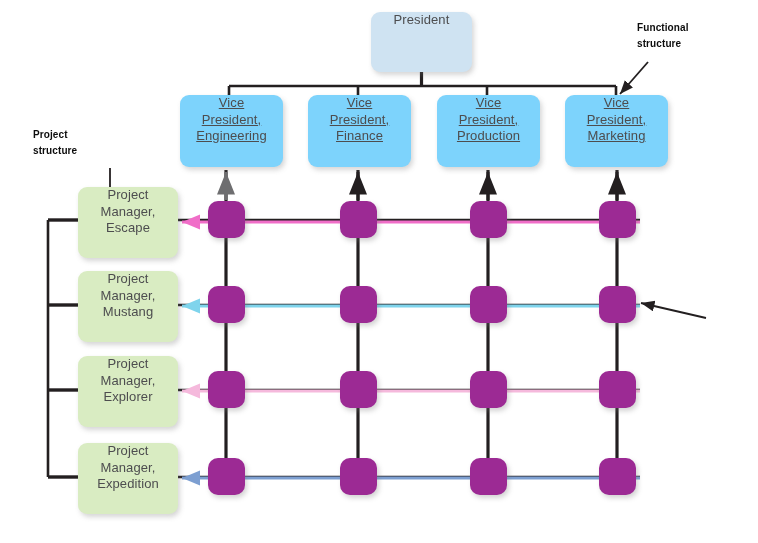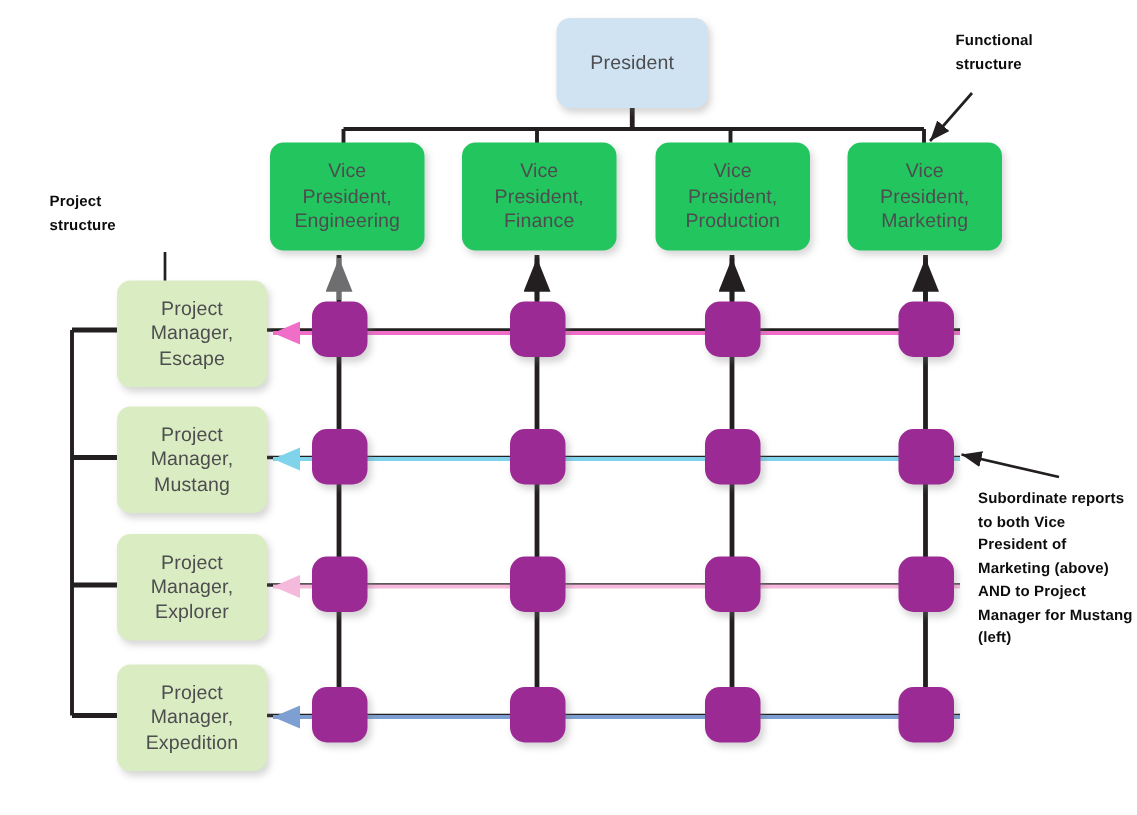--- a/index.html
+++ b/index.html
@@ -26,35 +26,36 @@
     top: 0;
     width: 758px;
     height: 543px;
     overflow: visible;
   }
   .node-box {
     position: absolute;
     box-sizing: border-box;
     border-radius: 9px;
     display: flex;
-    align-items: center;
+    align-items: flex-start;
     justify-content: center;
     text-align: center;
     color: #4d4d4f;
     font-size: 13px;
     line-height: 16.5px;
     letter-spacing: 0.1px;
     box-shadow: 2px 3px 5px rgba(120,120,120,0.30);
     z-index: 5;
   }
   .president-box {
     background: #cfe3f2;
   }
   .vp-box {
-    background: #22c55e;
+    background: #7dd3fc;
+    text-decoration: underline;
   }
   .pm-box {
     background: #d9ecc2;
   }
   .matrix-node {
     position: absolute;
     border-radius: 10px;
     background: #9c2a94;
     box-shadow: 2px 3px 5px rgba(120,120,120,0.33);
     z-index: 6;
@@ -206,15 +207,14 @@
 
   <div class="matrix-node" style="left:208px; top:458px; width:37px; height:37px;"></div>
   <div class="matrix-node" style="left:340px; top:458px; width:37px; height:37px;"></div>
   <div class="matrix-node" style="left:470px; top:458px; width:37px; height:37px;"></div>
   <div class="matrix-node" style="left:599px; top:458px; width:37px; height:37px;"></div>
 
   <div class="anno anno-functional boxline">Functional
 structure</div>
   <div class="anno anno-project boxline">Project
 structure</div>
-  <div class="anno anno-subordinate">Subordinate reports to both Vice President of Marketing (above) AND to Project Manager for Mustang (left)</div>
 
 </div>
 
 </body></html>

